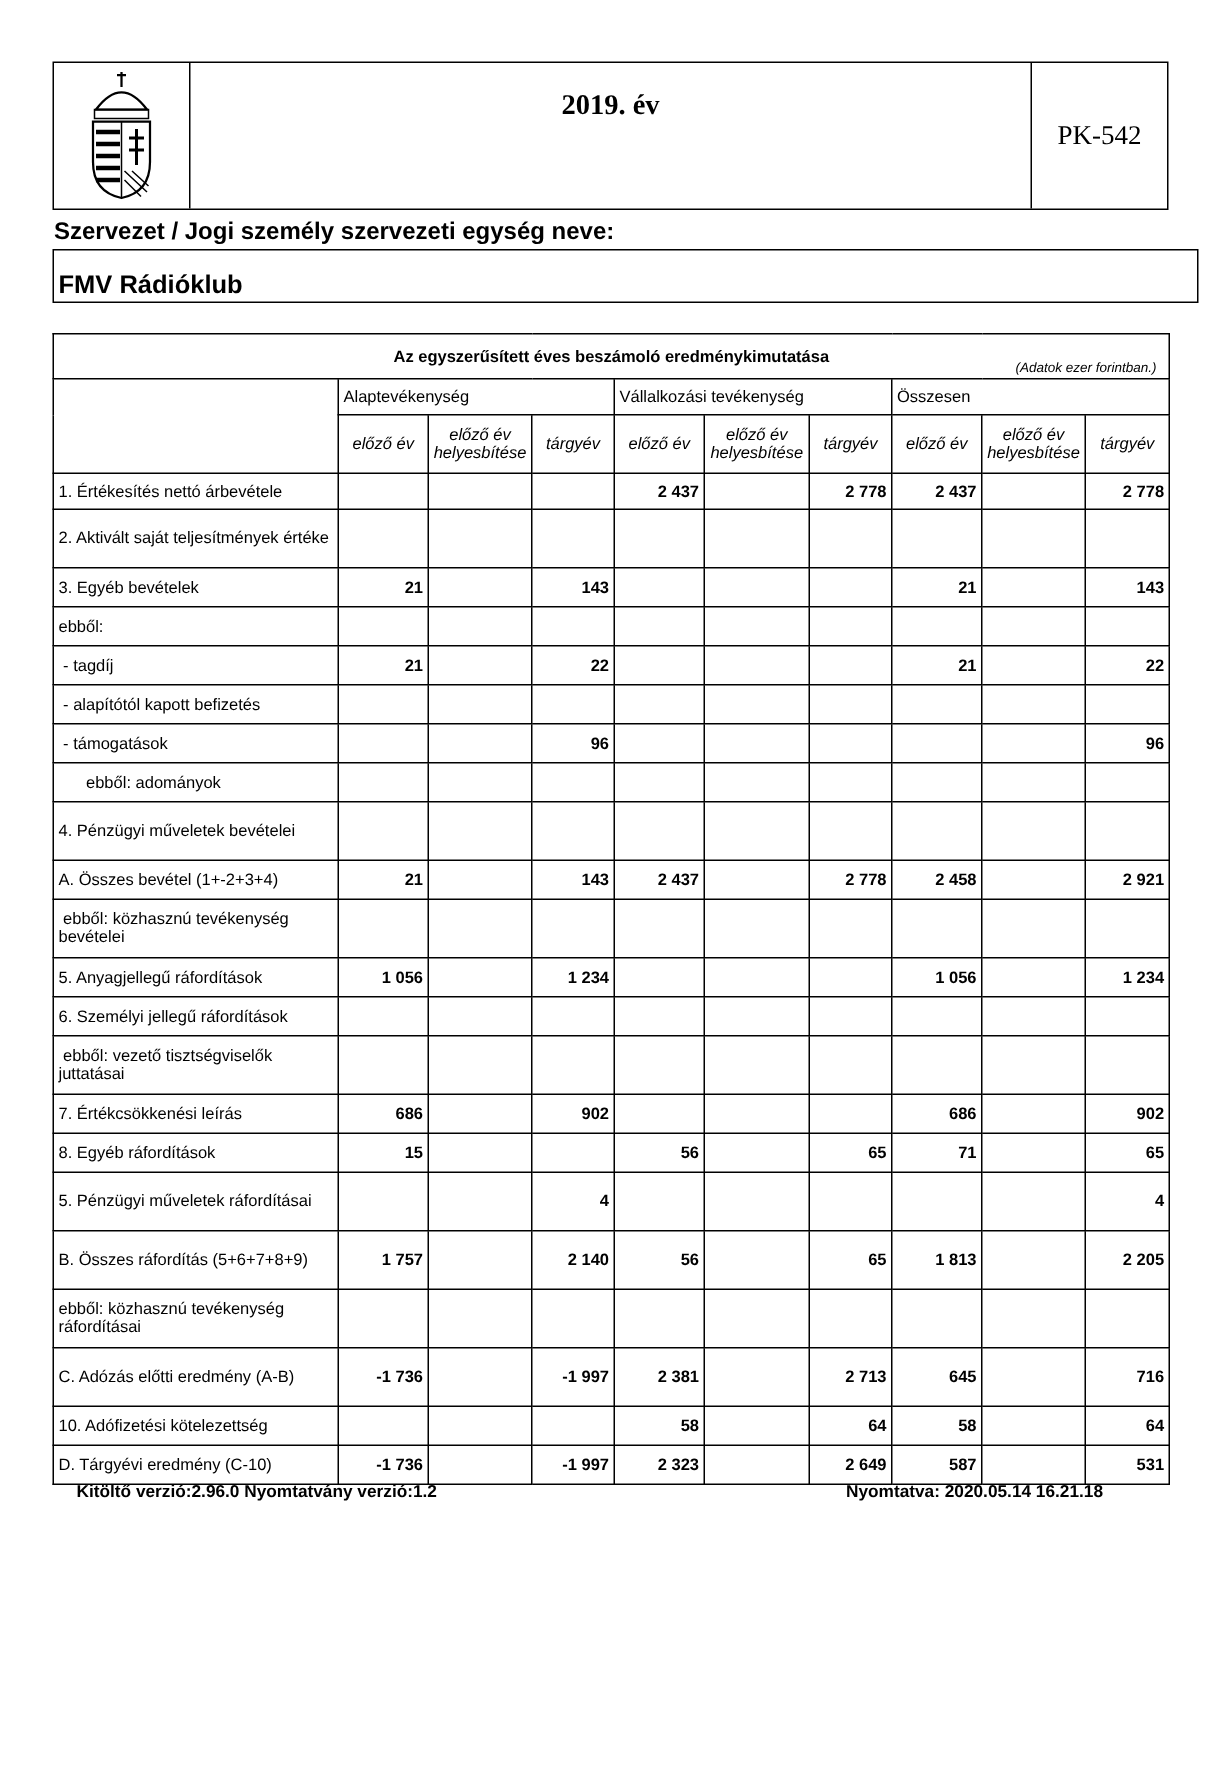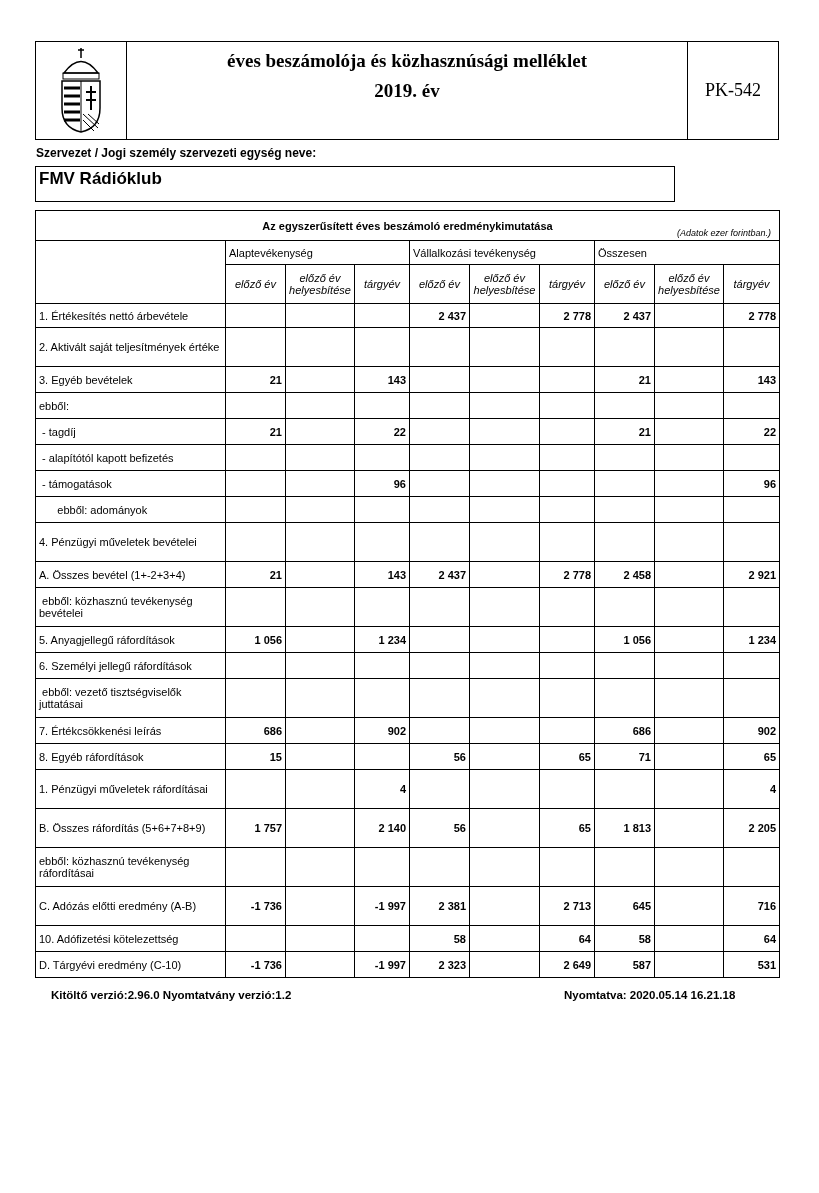--- a/index.html
+++ b/index.html
@@ -2,23 +2,23 @@
 <html><head>
 <meta charset="utf-8">
 <style>
   html, body { margin:0; padding:0; background:#ffffff; }
   body { width:819px; height:1193px; position:relative; font-family:"Liberation Sans", sans-serif; color:#000; }
   .hdr { position:absolute; left:35px; top:41px; width:744px; height:99px; border:1px solid #000; box-sizing:border-box; display:flex; }
   .hdr .logo { width:90px; border-right:1px solid #000; display:flex; align-items:center; justify-content:center; }
   .hdr .title { flex:1; text-align:center; font-family:"Liberation Serif", serif; font-weight:bold; font-size:19px; line-height:20px; padding-top:9px; }
   .hdr .title .yr { margin-top:10px; display:block; }
   .hdr .code { width:90px; border-left:1px solid #000; display:flex; align-items:center; justify-content:center; font-family:"Liberation Serif", serif; font-size:18px; }
-  .orglabel { position:absolute; left:36px; top:146px; font-size:12px; font-weight:bold; }
-  .orgbox { position:absolute; left:35px; top:166px; width:640px; height:36px; border:1px solid #000; box-sizing:border-box; font-size:17px; font-weight:bold; padding:2px 0 0 3px; }
-  table.main { position:absolute; left:35px; top:210px; width:744px; border-collapse:collapse; table-layout:fixed; }
+  .orglabel { position:absolute; left:36px; top:146px; font-size:16px; font-weight:bold; }
+  .orgbox { position:absolute; left:35px; top:166px; width:764px; height:36px; border:1px solid #000; box-sizing:border-box; font-size:17px; font-weight:bold; padding:13px 0 0 3px; }
+  table.main { position:absolute; left:35px; top:222px; width:744px; border-collapse:collapse; table-layout:fixed; }
   table.main td { border:1px solid #000; font-size:11px; padding:0 3px; vertical-align:middle; }
   .caption td { height:29px; text-align:center; font-size:14px; font-weight:bold; position:relative; }
   .caption .unit { position:absolute; right:8px; bottom:2px; font-size:9px; font-style:italic; font-weight:normal; }
   .grp td { height:23px; text-align:left; font-size:11px; }
   .sub td { height:38px; text-align:center; font-size:9px; font-style:italic; vertical-align:top; padding-top:5px; }
   td.lbl { text-align:left; line-height:12px; }
   td.num { text-align:right; font-weight:bold; font-size:11.5px; vertical-align:bottom; padding-bottom:3px; }
   tr.r1 td { height:23px; } tr.r2 td { height:38px; } tr.r3 td { height:25px; }
   .foot-l { position:absolute; left:51px; top:989px; font-size:11.5px; font-weight:bold; }
   .foot-r { position:absolute; left:564px; top:989px; font-size:11.5px; font-weight:bold; }
@@ -33,21 +33,20 @@
       <path d="M8 25 Q25 2 42 25 Z" fill="none" stroke="#000" stroke-width="1.5"></path>
       <rect x="7" y="25" width="36" height="6" fill="none" stroke="#000"></rect>
       <path d="M6 33 H44 V60 Q44 80 25 84 Q6 80 6 60 Z" fill="none" stroke="#000" stroke-width="1.5"></path>
       <path d="M25 33 V84" stroke="#000"></path>
       <path d="M8 40 H24 M8 48 H24 M8 56 H24 M8 64 H24 M8 72 H24" stroke="#000" stroke-width="3"></path>
       <path d="M35 38 V62 M30 44 H40 M30 52 H40" stroke="#000" stroke-width="2"></path>
       <path d="M27 66 L42 80 M27 72 L38 83 M32 66 L43 76" stroke="#000"></path>
     </svg>
   </div>
   <div class="title">
-    <div>éves beszámolója és közhasznúsági melléklet</div>
     <span class="yr">2019. év</span>
   </div>
   <div class="code">PK-542</div>
 </div>
 
 <div class="orglabel">Szervezet / Jogi személy szervezeti egység neve:</div>
 <div class="orgbox">FMV Rádióklub</div>
 
 <table class="main">
   <colgroup>
@@ -272,21 +271,21 @@
         <td class="num"></td>
         <td class="num"></td>
         <td class="num">56</td>
         <td class="num"></td>
         <td class="num">65</td>
         <td class="num">71</td>
         <td class="num"></td>
         <td class="num">65</td>
       </tr>
       <tr class="r2">
-        <td class="lbl" style="white-space: pre-wrap;">1. Pénzügyi műveletek ráfordításai</td>
+        <td class="lbl" style="white-space: pre-wrap;">5. Pénzügyi műveletek ráfordításai</td>
         <td class="num"></td>
         <td class="num"></td>
         <td class="num">4</td>
         <td class="num"></td>
         <td class="num"></td>
         <td class="num"></td>
         <td class="num"></td>
         <td class="num"></td>
         <td class="num">4</td>
       </tr>

